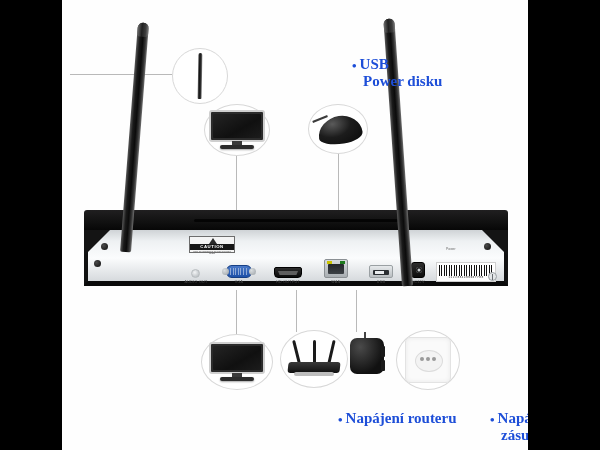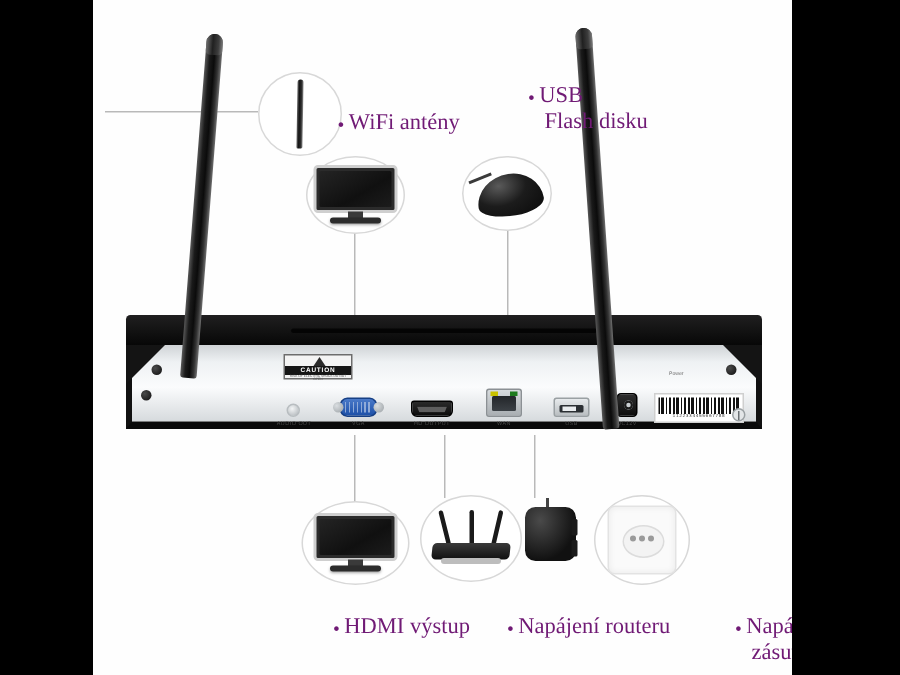--- a/index.html
+++ b/index.html
@@ -4,21 +4,21 @@
 <style>
   html,body{margin:0;padding:0;background:#000;}
   body{width:600px;height:450px;overflow:hidden;font-family:"Liberation Serif",serif;}
   #stage{position:relative;width:600px;height:450px;background:#000;overflow:hidden;}
   .bar{position:absolute;top:0;height:450px;background:#000;z-index:40;}
   #bar-left{left:0;width:62px;}
   #bar-right{left:528px;width:72px;}
   #canvas{position:absolute;left:62px;top:0;width:466px;height:450px;background:#fefefe;}
 
   
-  .callout{position:absolute;font-family:"Liberation Serif",serif;font-weight:normal;color:#701a75;
+  .callout{position:absolute;font-family:"Liberation Serif",serif;font-weight:bold;color:#1d4ed8;
            line-height:1.18;z-index:30;white-space:pre-line;}
   .callout .bullet{font-size:13px;vertical-align:middle;margin-right:3px;}
   #c-wifi{left:163px;top:56px;font-size:15px;}
   #c-vga{left:176px;top:84px;font-size:15px;}
   #c-usb{left:290px;top:38px;font-size:15px;}
   #c-usb .l2,#c-usb .l3{display:block;margin-left:11px;}
   #c-hdmi{left:160px;top:392px;font-size:15px;}
   #c-router{left:276px;top:392px;font-size:15px;}
   #c-power{left:428px;top:392px;font-size:15px;width:104px;}
   #c-power .l2{display:block;margin-left:11px;}
@@ -286,33 +286,27 @@
       <div class="badge-inner">
         <div class="socket">
           <div class="ring"></div>
             <div class="h h1"></div>
             <div class="h h2"></div>
             <div class="h h3"></div>
         </div>
       </div>
     </div>
 
-    <div class="callout" id="c-wifi">
-      <span class="bullet">•</span><span>WiFi antény</span>
-    </div>
 
 
     <div class="callout" id="c-usb">
       <span class="bullet">•</span><span>USB</span>
-      <span class="l3">Flash disku</span>
-    </div>
-
-    <div class="callout" id="c-hdmi">
-      <span class="bullet">•</span><span>HDMI výstup</span>
-    </div>
+      <span class="l3">Power disku</span>
+    </div>
+
 
     <div class="callout" id="c-router">
       <span class="bullet">•</span><span>Napájení routeru</span>
     </div>
 
     <div class="callout" id="c-power">
       <span class="bullet">•</span><span>Napájení ze</span>
       <span class="l2">zásuvky</span>
     </div>
 

